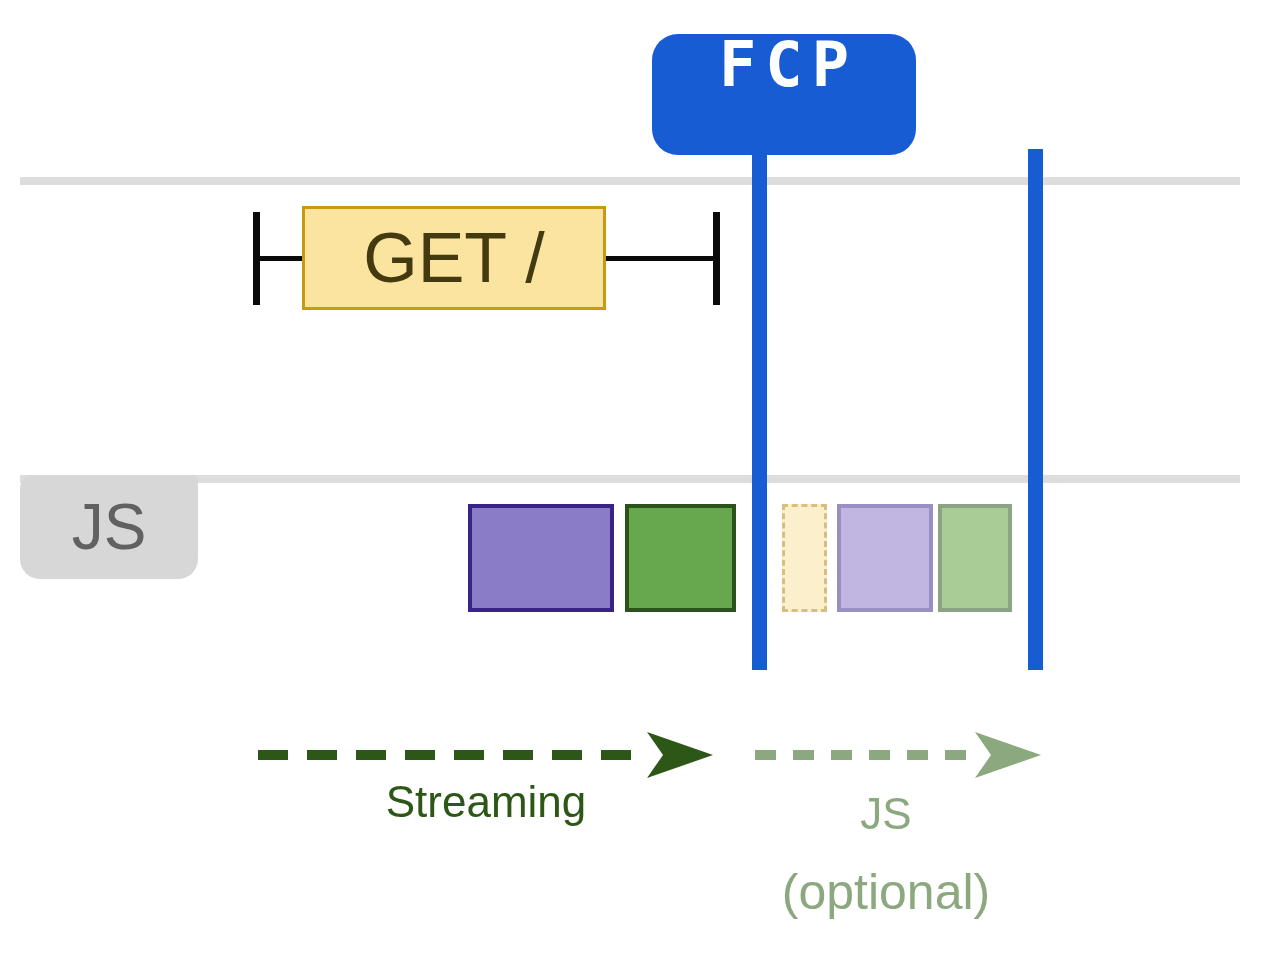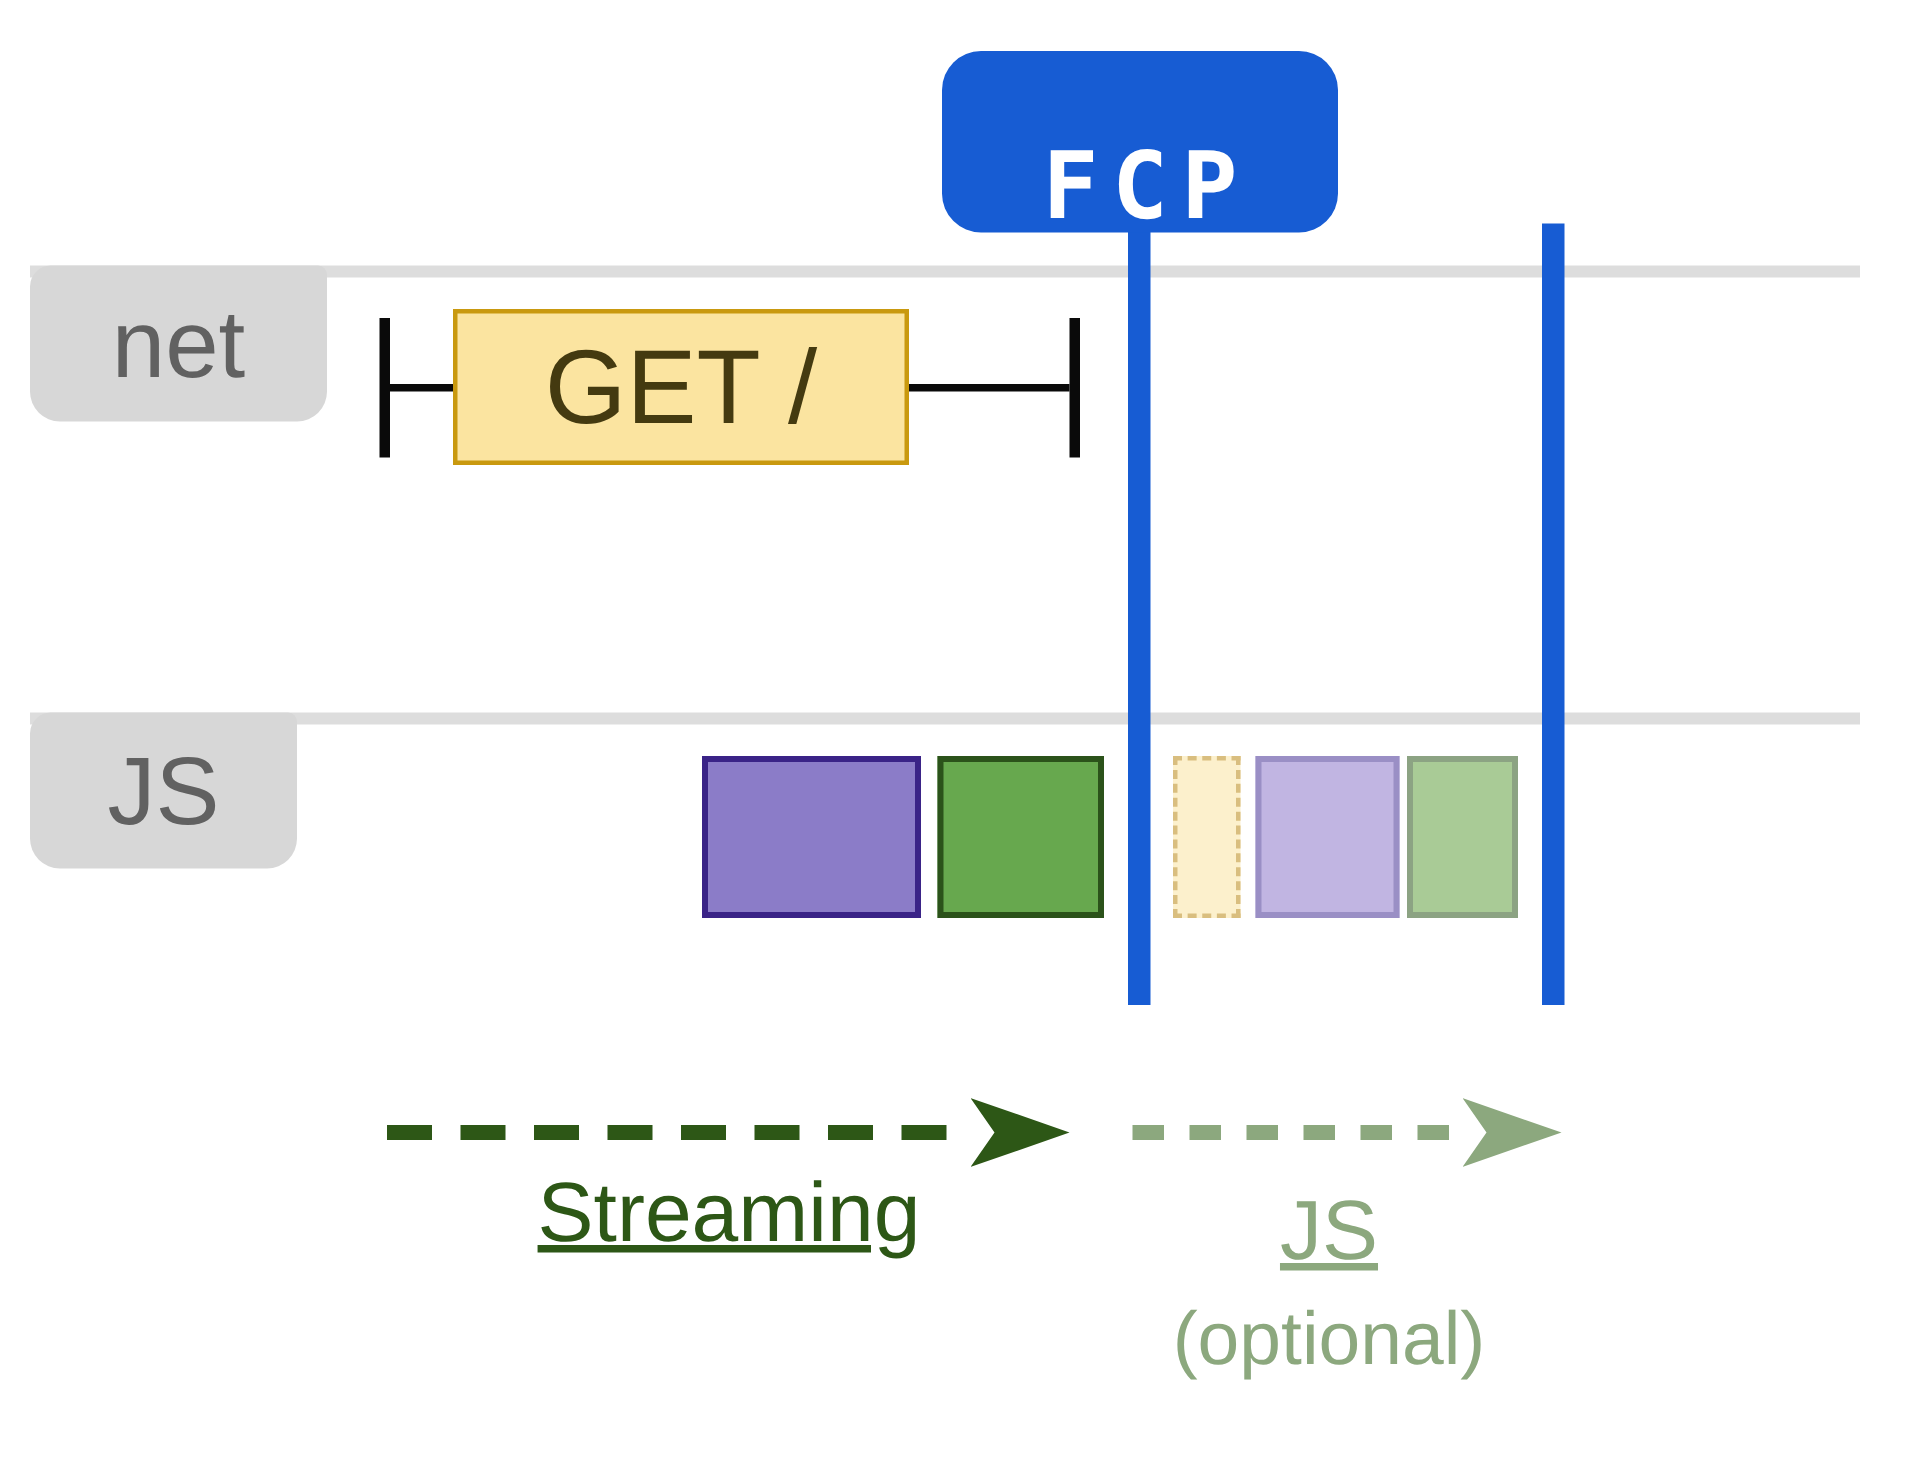--- a/index.html
+++ b/index.html
@@ -20,45 +20,41 @@
     position:absolute;box-sizing:border-box;
     background:var(--request-fill,#fbe4a0);
     border:3px solid var(--request-border,#c9990f);
     display:flex;align-items:center;justify-content:center;
     color:var(--request-text,#443a10);font-size:70px;line-height:1;
   }
   .js-task{position:absolute;box-sizing:border-box;}
   .marker-stem{position:absolute;background:var(--marker-blue,#175cd3);}
   .marker-flag{
     position:absolute;background:var(--marker-blue,#175cd3);border-radius:26px;
-    display:flex;align-items:flex-end;justify-content:center;
+    display:flex;align-items:flex-start;justify-content:center;
     color:#fff;font-family:"DejaVu Sans Mono",monospace;font-weight:bold;
-    font-size:62px;letter-spacing:9px;text-indent:9px;line-height:1;
+    font-size:62px;letter-spacing:9px;text-indent:9px;line-height:1;margin-left:24px;
   }
   .legend-arrows{position:absolute;left:0;top:0;}
   .legend-label{
     position:absolute;width:500px;text-align:center;line-height:1.08;
-    font-size:56px;
-    text-decoration:underline;
+    font-size:44px;
   }
   .legend-sublabel{position:absolute;width:500px;text-align:center;font-size:50px;line-height:1.05;}
   .c-streaming{color:var(--streaming-green,#2d5716);}
   .c-sage{color:var(--optional-sage,#8ca87e);}
 </style>
 </head>
 <body>
 
 <div class="canvas">
 
   <div class="track-line" style="position: absolute; left: 20px; top: 177px; width: 1220px; height: 8px;"></div>
   <div class="track-line" style="position: absolute; left: 20px; top: 475px; width: 1220px; height: 8px;"></div>
 
-  <div class="row-badge" style="position: absolute; left: 20px; top: 177px; width: 198px; height: 104px;">
-    <span>net</span>
-  </div>
   <div class="row-badge" style="position: absolute; left: 20px; top: 475px; width: 178px; height: 104px;">
     <span>JS</span>
   </div>
 
   <div class="whisker-tick" style="position: absolute; left: 253px; top: 212px; width: 7px; height: 93px;"></div>
   <div class="whisker-tick" style="position: absolute; left: 713px; top: 212px; width: 7px; height: 93px;"></div>
   <div class="whisker-connector" style="position: absolute; left: 260px; top: 256px; width: 453px; height: 5px;"></div>
   <div class="request-box" style="position: absolute; left: 302px; top: 206px; width: 304px; height: 104px;">
     <span>GET /</span>
   </div>

